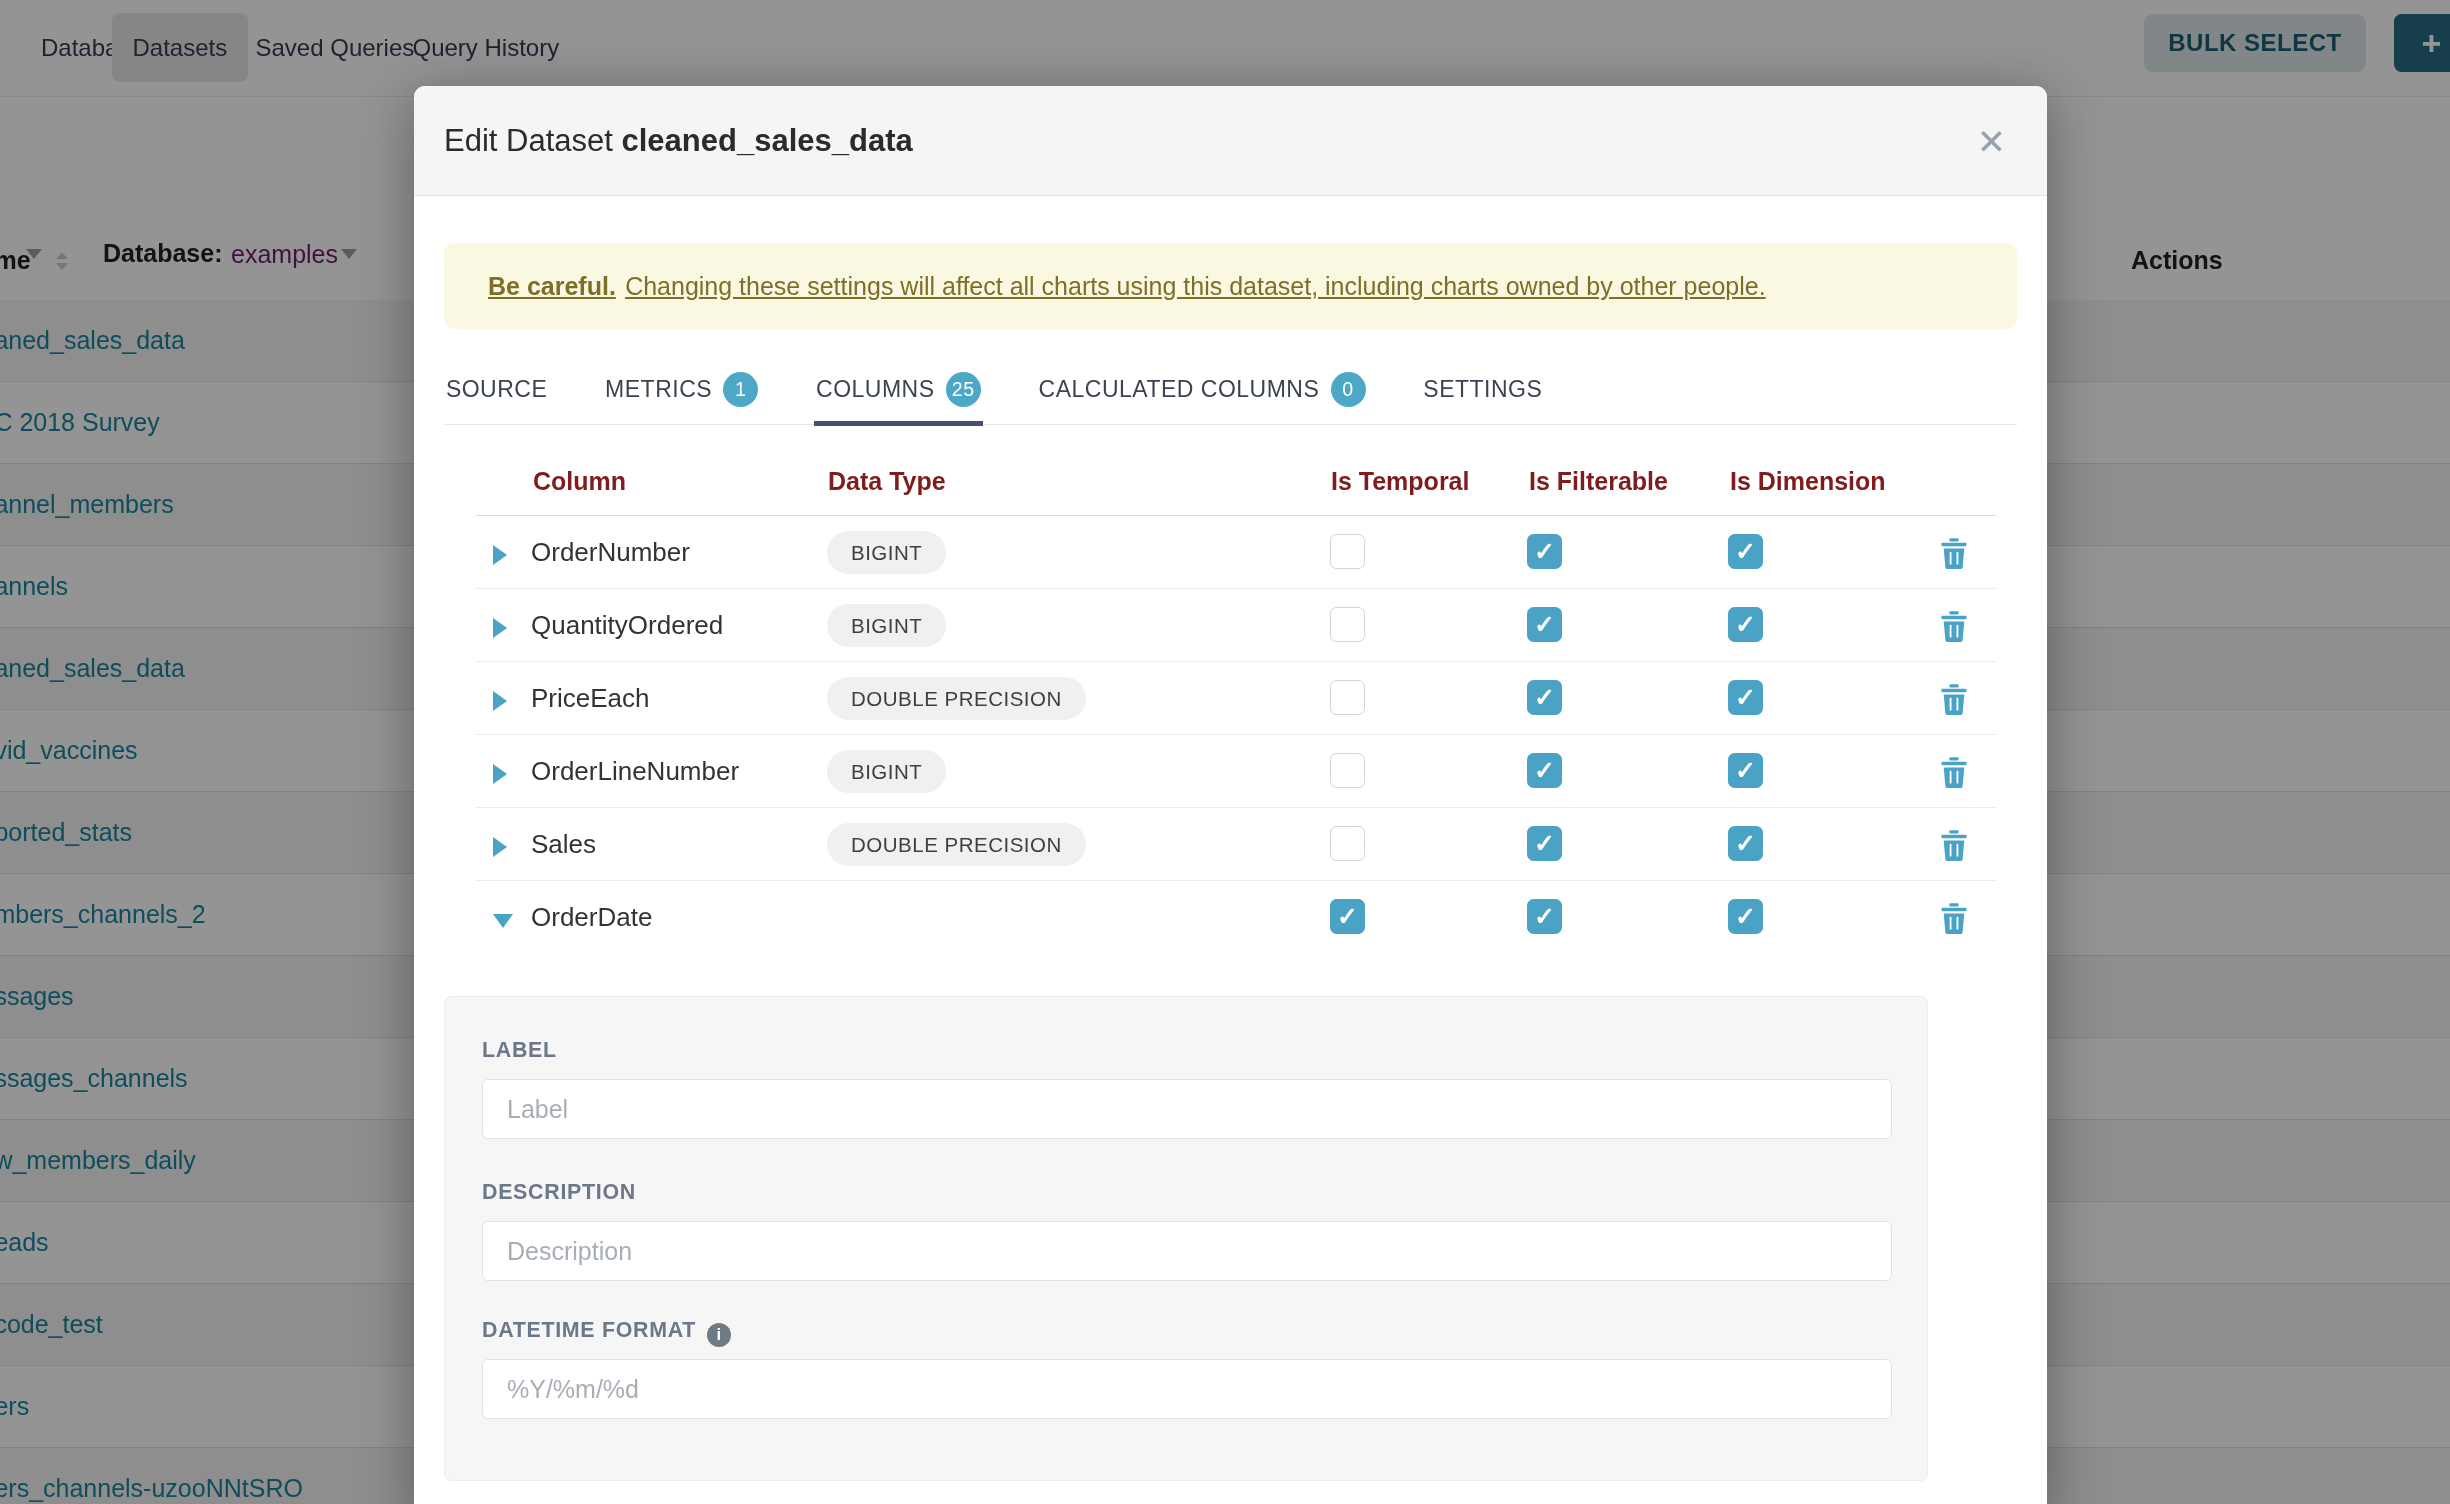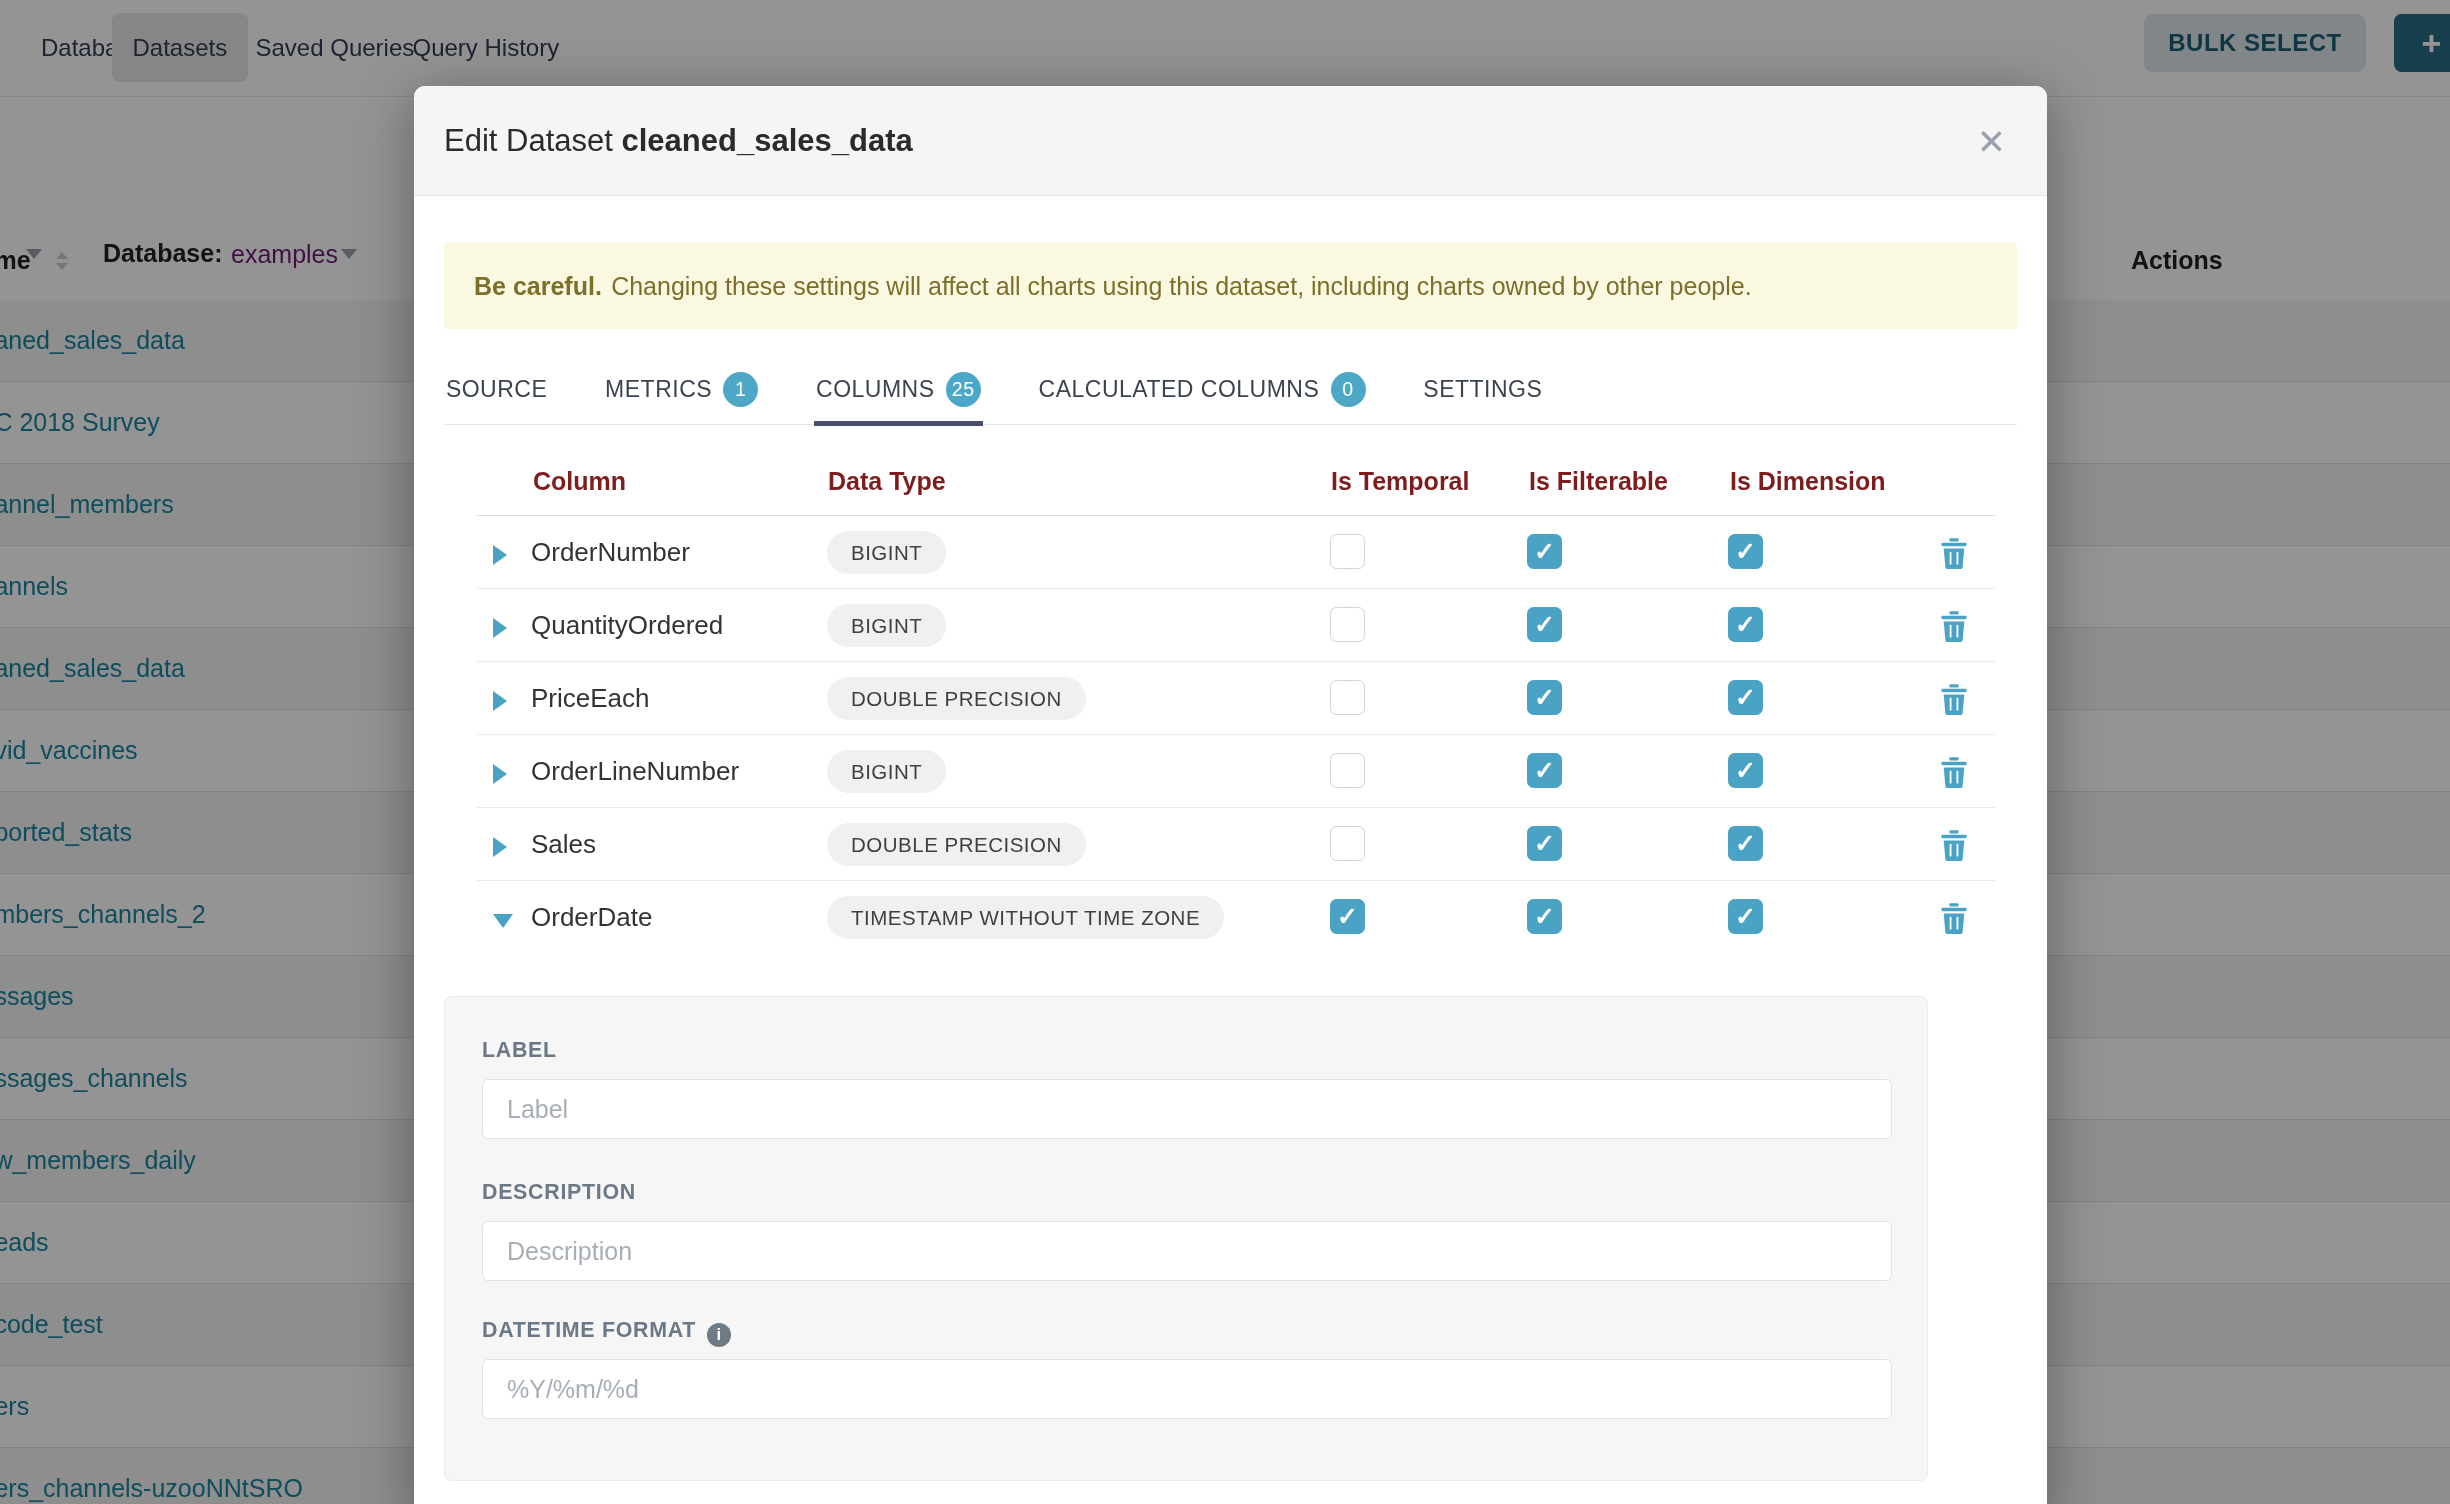--- a/index.html
+++ b/index.html
@@ -40,22 +40,22 @@
 
   
   .modal { position:absolute; left:414px; top:86px; width:1633px; height:1436px; background:#fff;
            border-radius:11.2px 11.2px 0 0; box-shadow:0 9.3px 56px rgba(0,0,0,0.35); z-index:20; overflow:hidden; }
   .modal-header { position:absolute; top:0; left:0; right:0; height:110px; background:#f5f5f5;
                   border-bottom:0.9px solid #e3e3e3; border-radius:11.2px 11.2px 0 0; }
   .modal-title { position:absolute; left:30px; top:0; line-height:110px; font-size:31px; color:#2b2b2b; white-space:nowrap; }
   .modal-title b { font-weight:bold; }
   .modal-close { position:absolute; right:34px; top:34px; width:43px; height:43px; border:none; background:transparent;
                  font-size:35px; color:#9aa2ad; line-height:43px; text-align:center; cursor:pointer; }
-  .warning { position:absolute; left:30px; right:30px; top:157px; height:86px; background:#fbf8e2; border-radius:3px;
-             display:flex; align-items:center; padding:0 30px; font-size:25px; color:#7d6e28; white-space:nowrap; }
+  .warning { position:absolute; left:30px; right:30px; top:157px; height:86px; background:#fbf8e2; border-radius:10px;
+             display:flex; align-items:center; padding:0 44px; font-size:25px; color:#7d6e28; white-space:nowrap;text-decoration:underline; }
   .warning b { font-weight:bold; margin-right:9.3px; }
 
   .tabbar { position:absolute; left:30px; right:30px; top:268px; height:71px; border-bottom:1.9px solid #e6e6e6;
             display:flex; gap:54px; }
   .tab { position:relative; display:flex; align-items:center; gap:11.2px; font-size:23px; color:#3c4350;
          letter-spacing:0.5px; padding:0 1.9px; cursor:pointer; }
   .tab .badge { min-width:35px; height:35px; border-radius:17.7px; background:#4da7c7; color:#fff; font-size:19.6px;
                 display:flex; align-items:center; justify-content:center; padding:0 5.6px; }
   .tab.active::after { content:""; position:absolute; left:0; right:0; bottom:-1.9px; height:4.7px; background:#46506e; }
 
@@ -289,21 +289,20 @@
       <rect x="1" y="5" width="22" height="3" rx="1" fill="#4aa3c4"></rect>
       <rect x="8" y="1" width="8" height="3" rx="1" fill="#4aa3c4"></rect>
       <path d="M3 10 h18 l-1.5 17 a1.5 1.5 0 0 1 -1.5 1 h-12 a1.5 1.5 0 0 1 -1.5 -1 z" fill="#4aa3c4"></path>
       <line x1="9" y1="13" x2="9" y2="24" stroke="#fff" stroke-width="1.6"></line>
       <line x1="15" y1="13" x2="15" y2="24" stroke="#fff" stroke-width="1.6"></line>
     </svg>
   </div>
         <div class="col-row">
     <div class="caret expanded"></div>
     <div class="col-name">OrderDate</div>
-    <div class="pill">TIMESTAMP WITHOUT TIME ZONE</div>
     <div class="cb c1 checked">✓</div>
     <div class="cb c2 checked">✓</div>
     <div class="cb c3 checked">✓</div>
     <svg class="trash" viewBox="0 0 24 28">
       <rect x="1" y="5" width="22" height="3" rx="1" fill="#4aa3c4"></rect>
       <rect x="8" y="1" width="8" height="3" rx="1" fill="#4aa3c4"></rect>
       <path d="M3 10 h18 l-1.5 17 a1.5 1.5 0 0 1 -1.5 1 h-12 a1.5 1.5 0 0 1 -1.5 -1 z" fill="#4aa3c4"></path>
       <line x1="9" y1="13" x2="9" y2="24" stroke="#fff" stroke-width="1.6"></line>
       <line x1="15" y1="13" x2="15" y2="24" stroke="#fff" stroke-width="1.6"></line>
     </svg>

